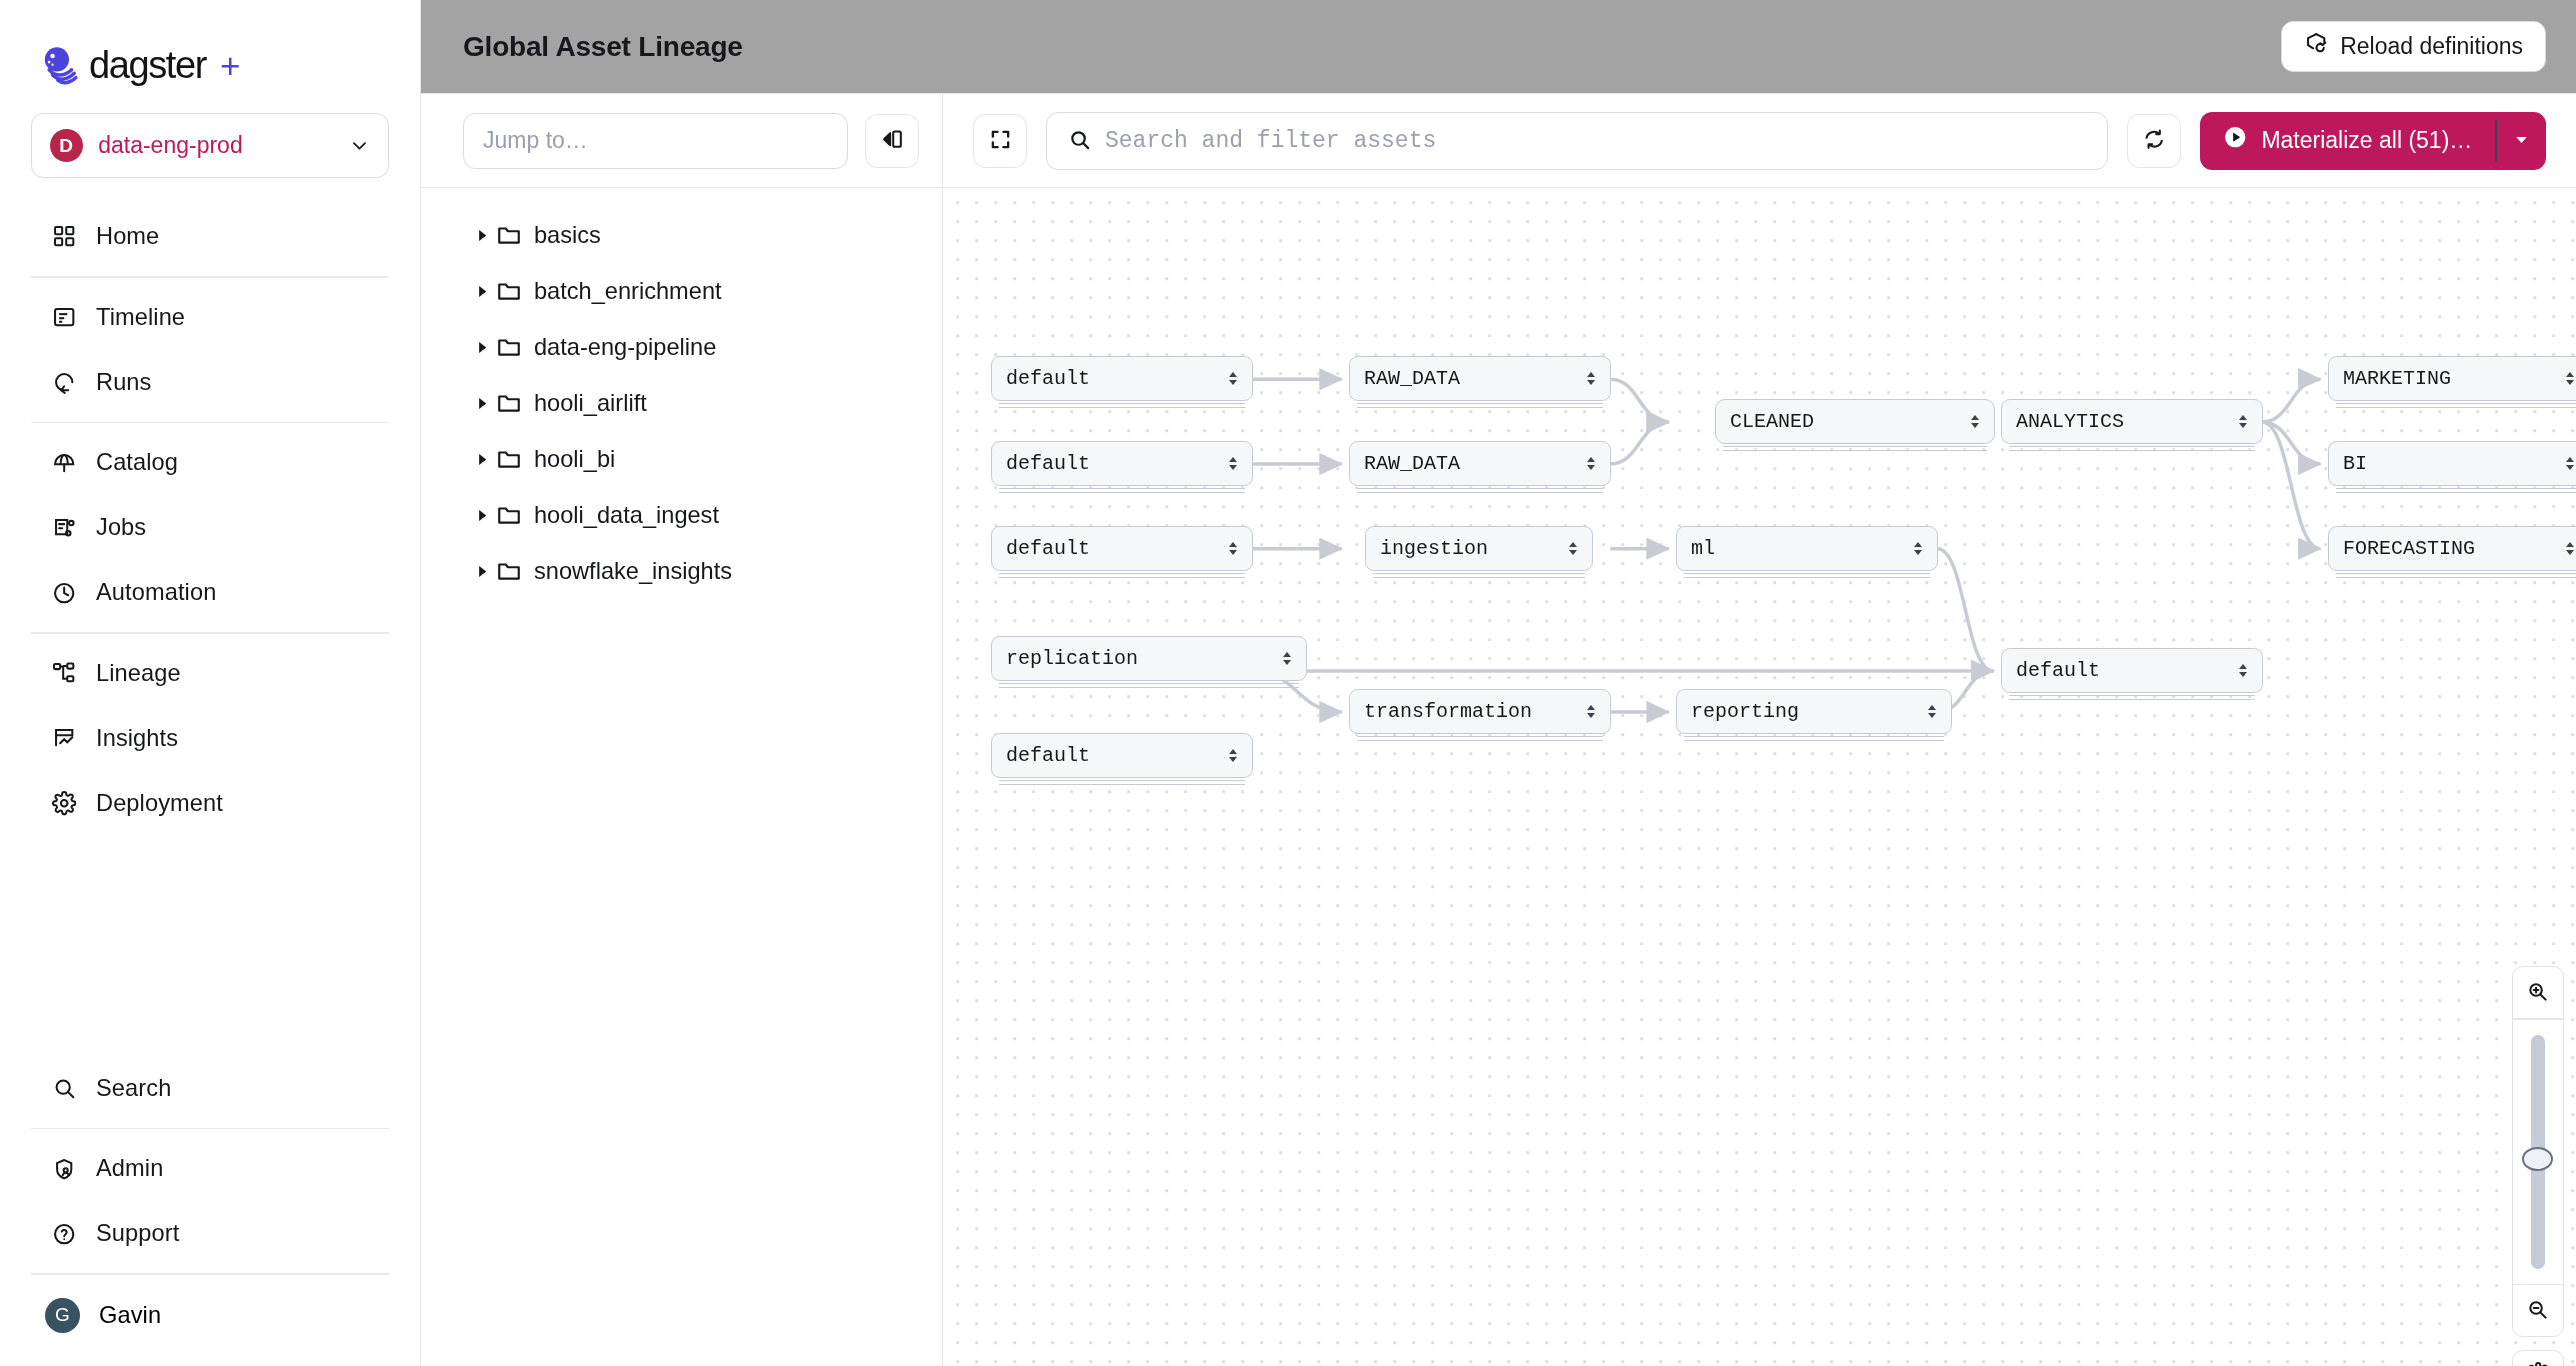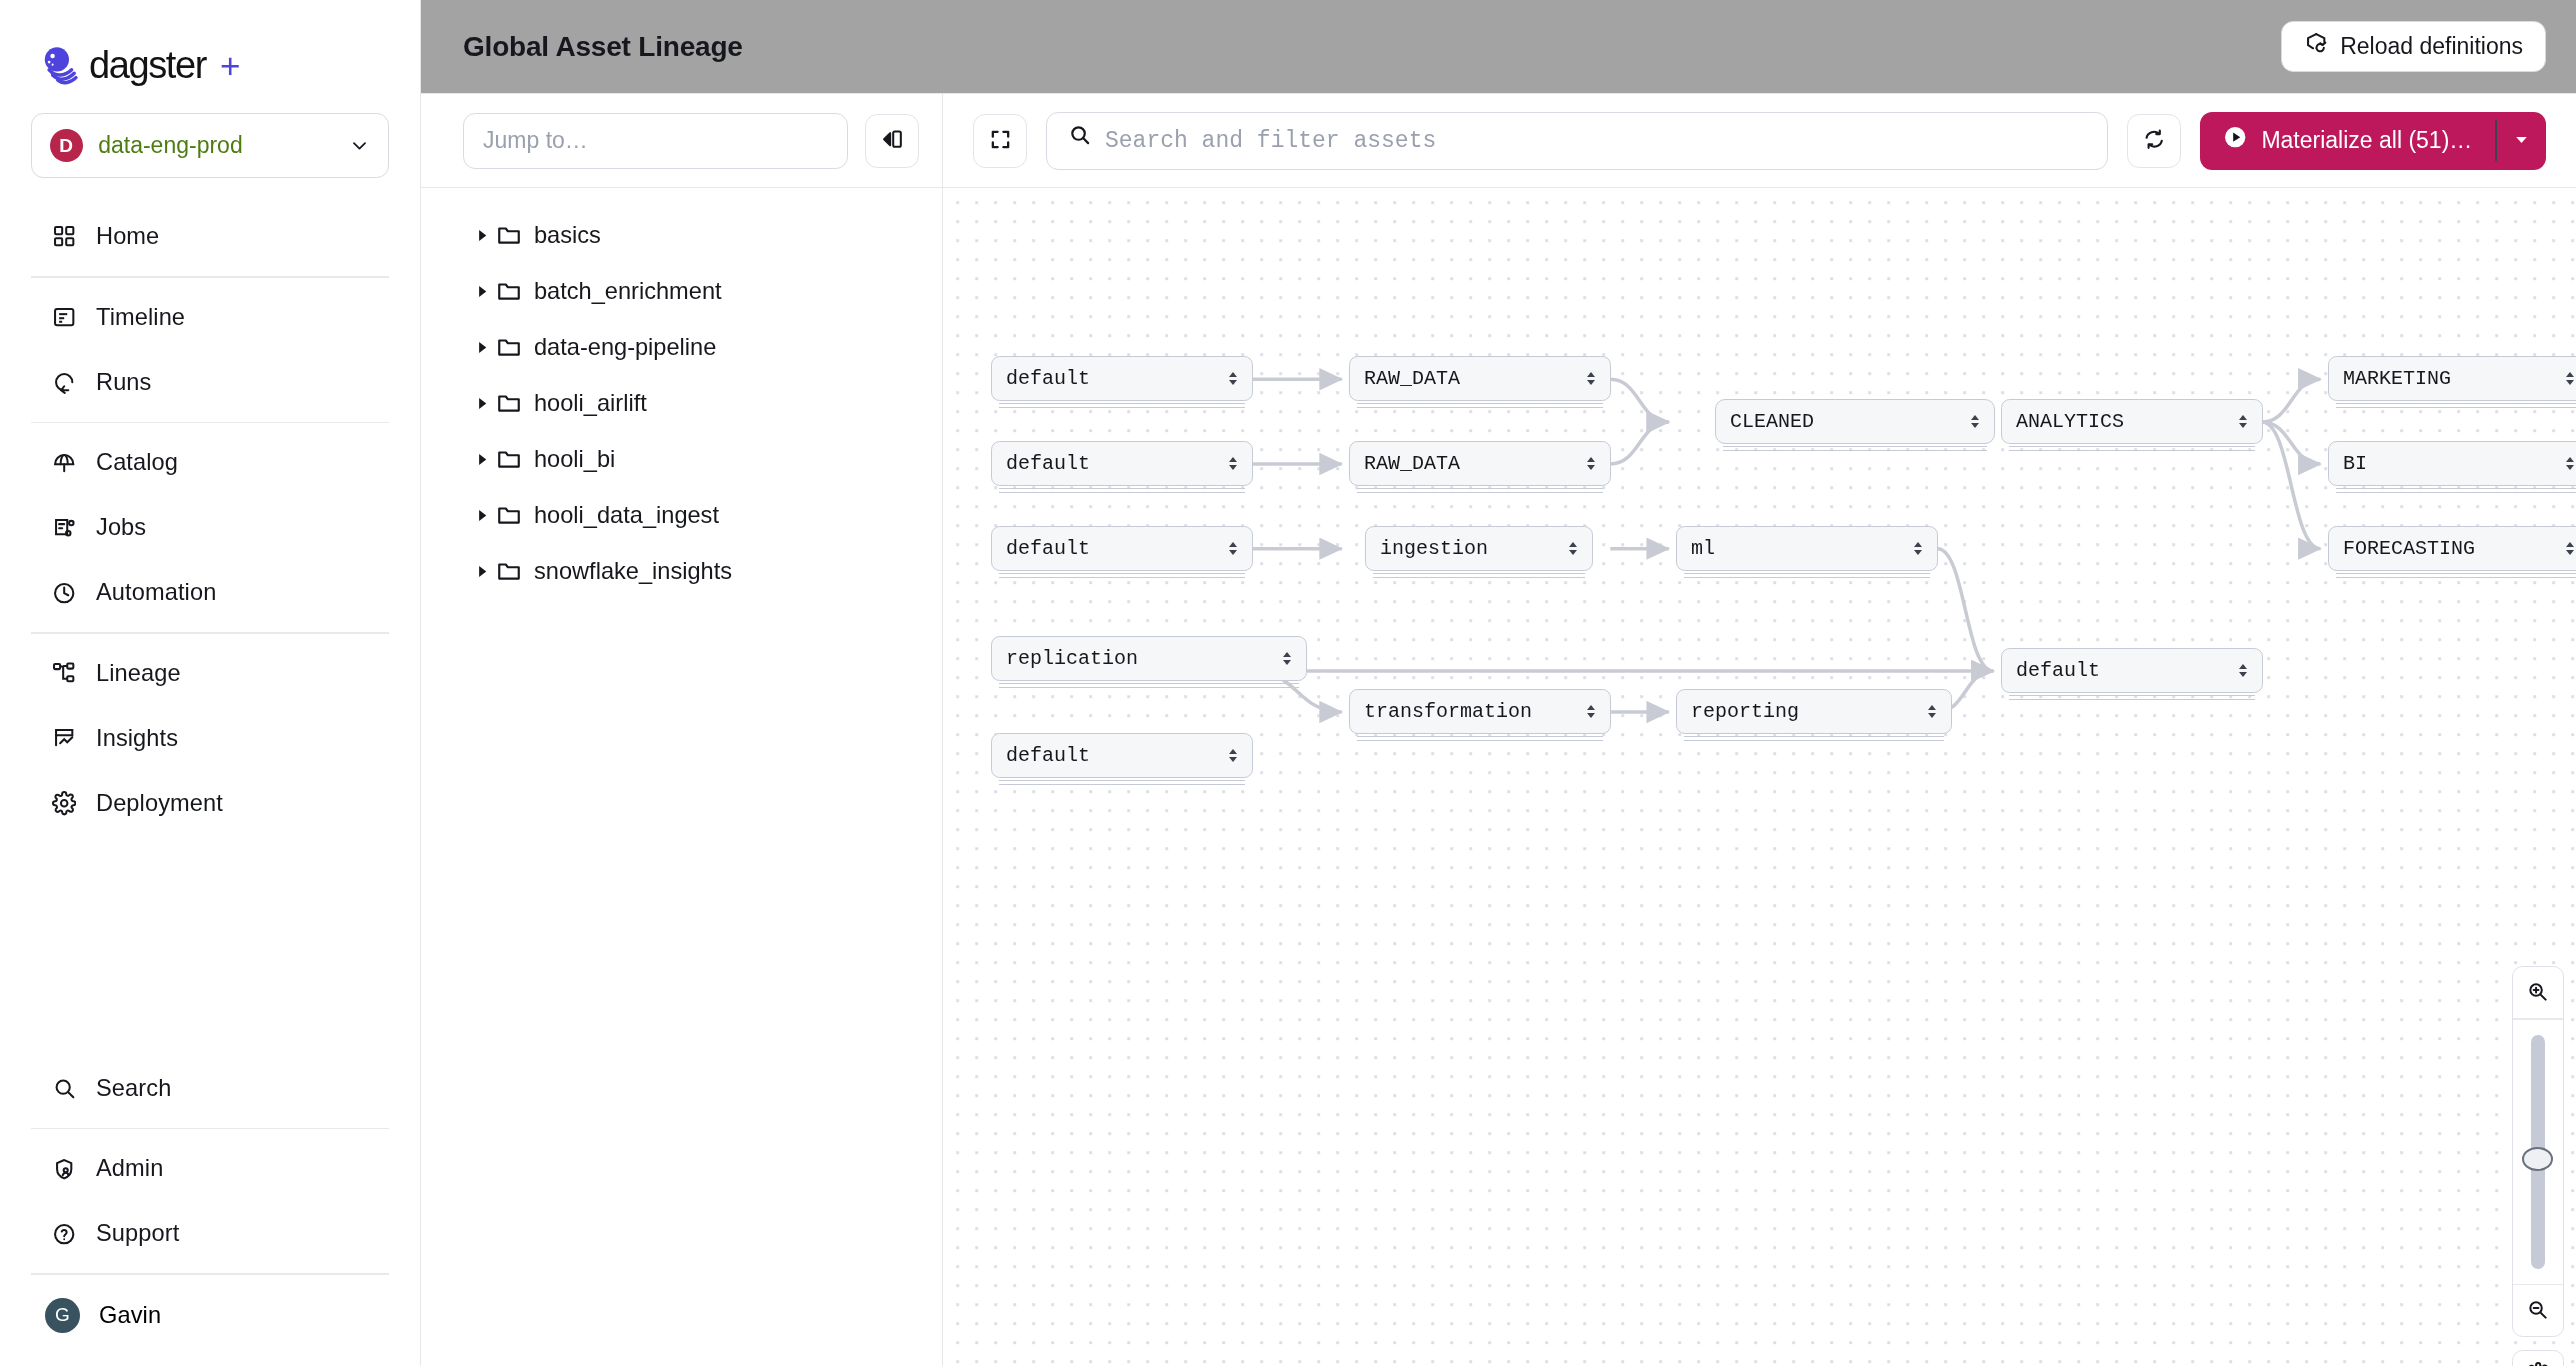--- a/index.html
+++ b/index.html
@@ -44,21 +44,21 @@
     background: #fff;
     cursor: pointer;
   }
   .dep-avatar {
     width: 33px; height: 33px; border-radius: 50%;
     background: #B8254A; color: #fff;
     font-size: 19px; font-weight: 700;
     display: flex; align-items: center; justify-content: center;
     flex: 0 0 33px;
   }
-  .dep-name { font-size: 23px; color: #4d7c0f; flex: 1; }
+  .dep-name { font-size: 23px; color: #be185d; flex: 1; }
   .chev { width: 19px; height: 19px; flex: 0 0 19px; }
 
   .nav { margin-top: 26px; }
   .nav-group { padding: 0 0 0 0; }
   .nav-item {
     display: flex; align-items: center; gap: 19px;
     height: 65px;
     padding-left: 51px;
     cursor: pointer;
     color: #16181d;
@@ -127,21 +127,21 @@
     background: #fff; cursor: pointer;
     display: flex; align-items: center; justify-content: center;
   }
   .toolbar-right {
     flex: 1; display: flex; align-items: center; gap: 19px;
     padding: 0 30px 0 30px; min-width: 0;
   }
   .search-wrap {
     flex: 1; min-width: 0; height: 58px;
     border: 1.7px solid #d9dbe2; border-radius: 12.2px;
-    display: flex; gap: 14px;
+    display: flex; align-items: center; gap: 14px;
     padding: 10px 21px; background: #fff;
   }
   .search-input {
     flex: 1; border: 0; outline: none; background: transparent;
     font-family: "Liberation Mono", monospace;
     font-size: 23px; color: #16181d;
   }
   .search-input::placeholder { color: #9aa0ae; }
   .btn-primary-group {
     display: flex; align-items: stretch;

